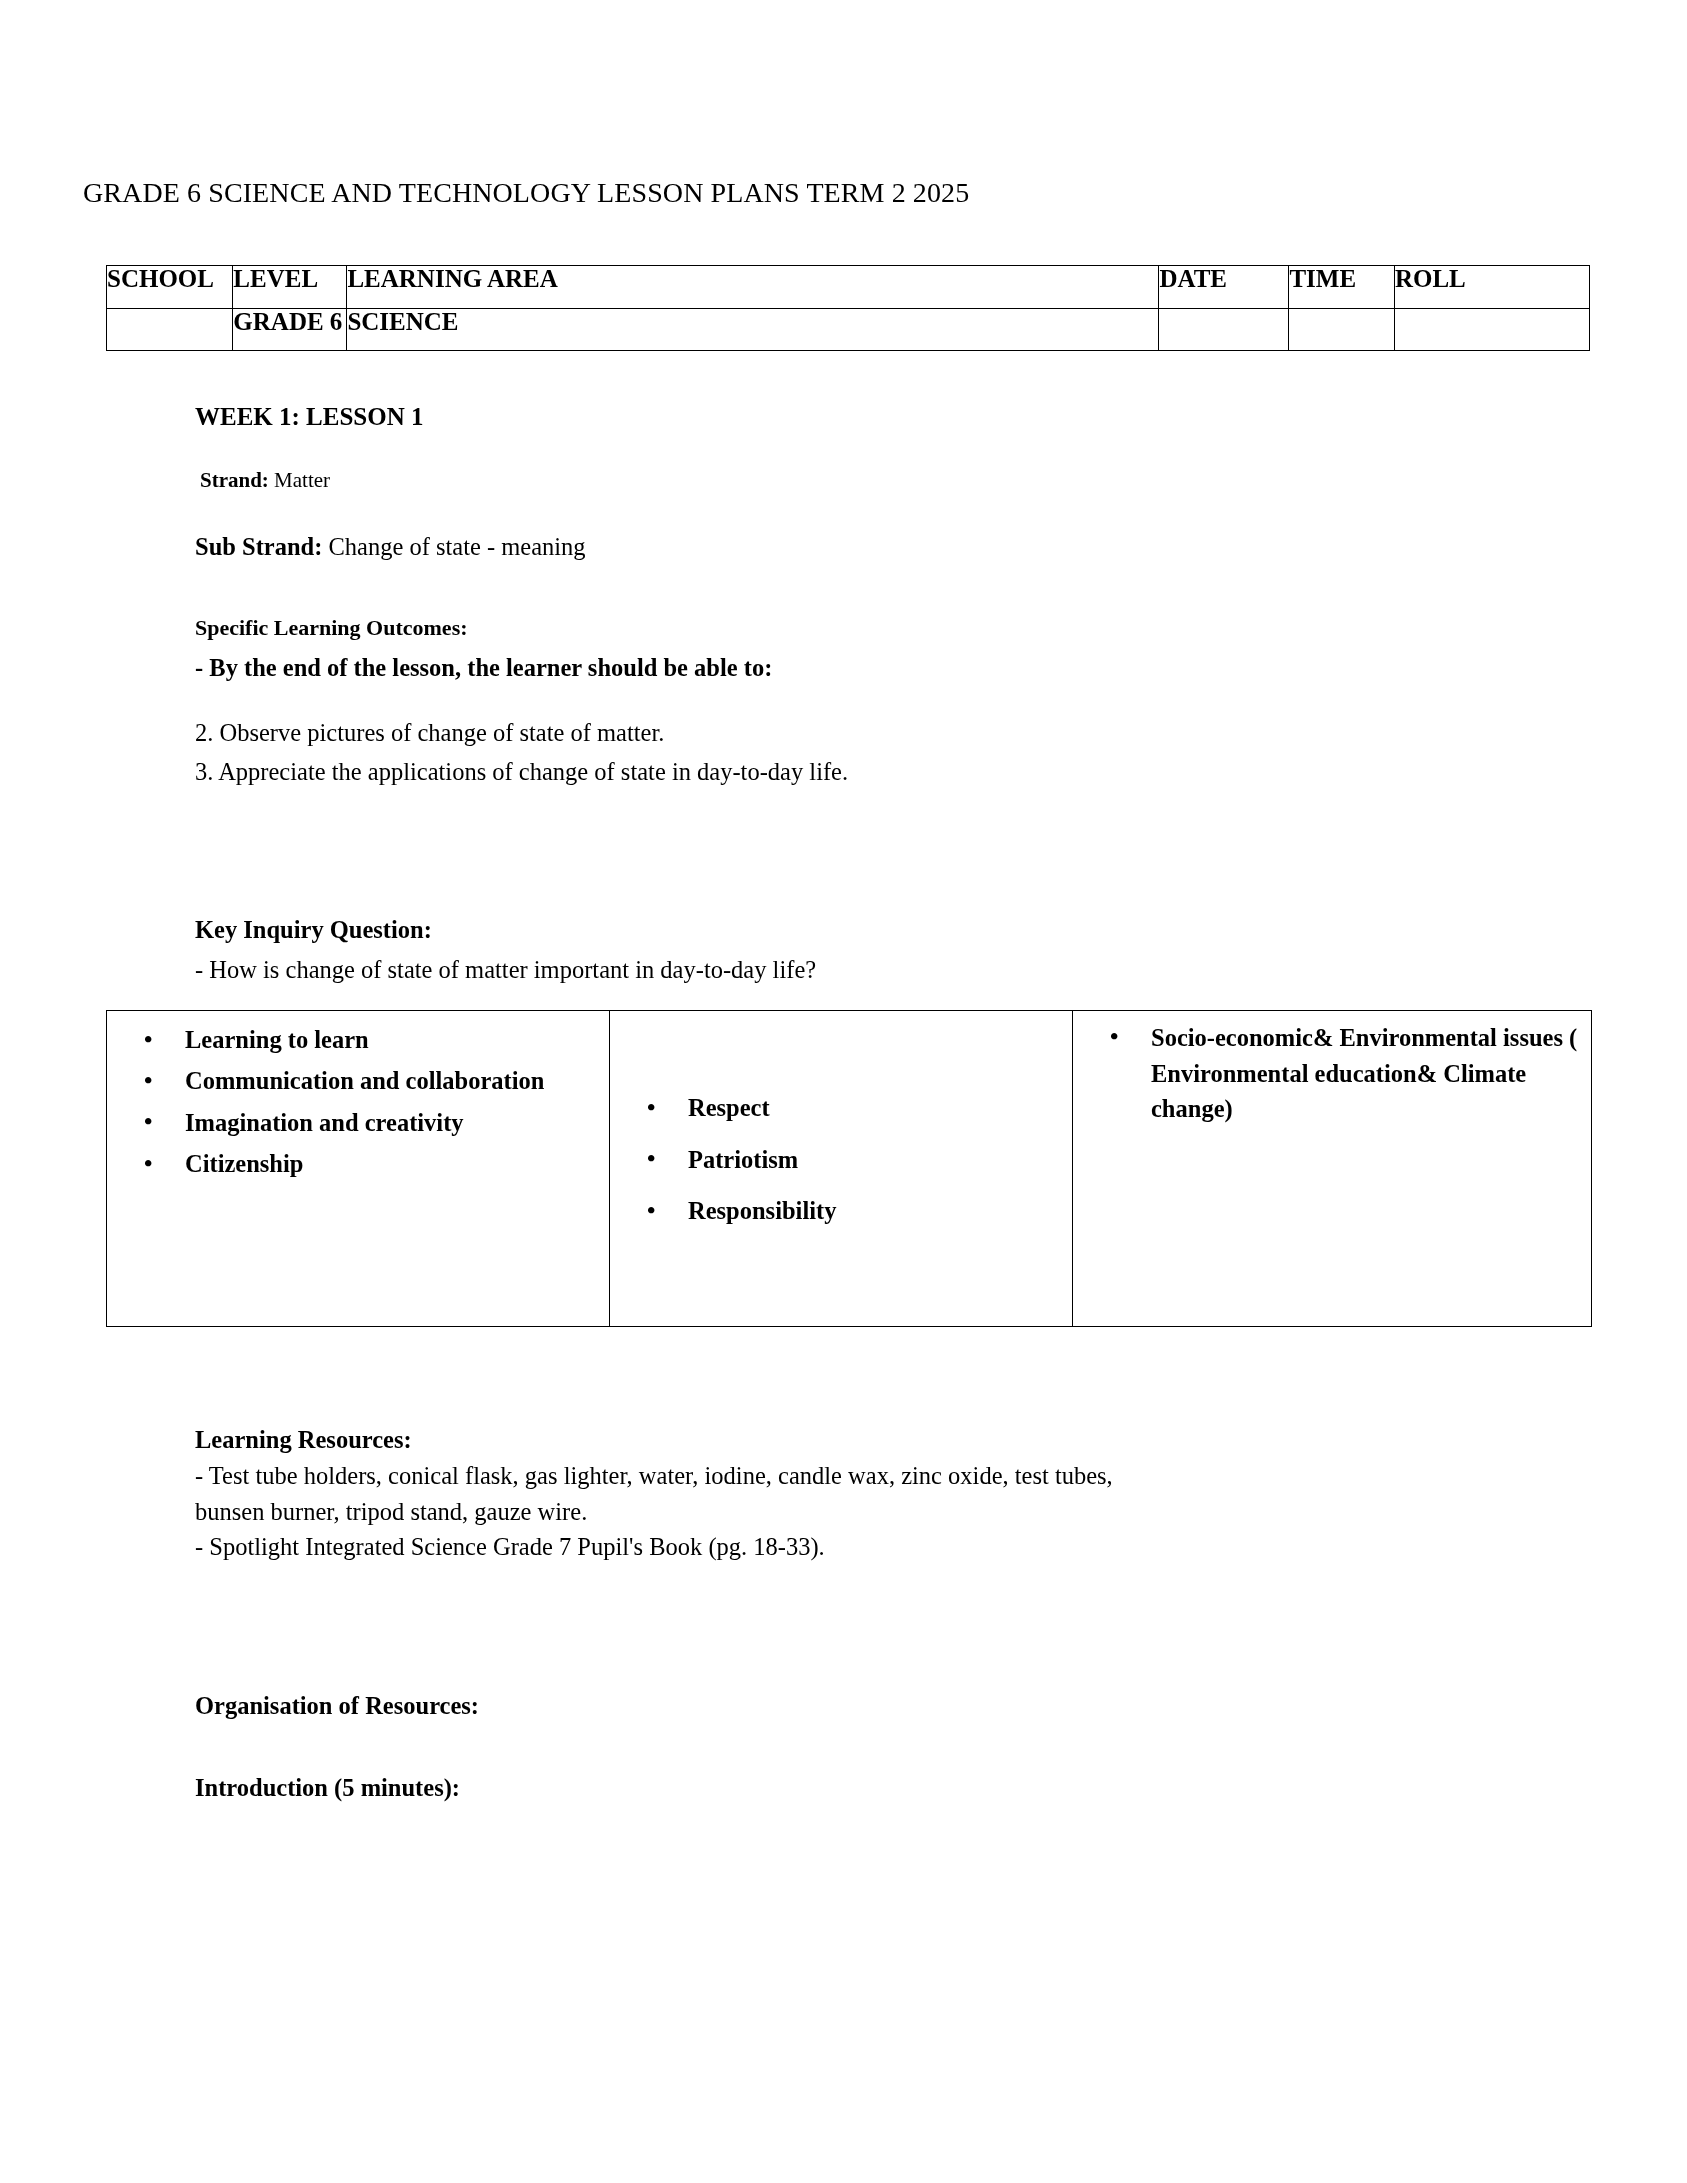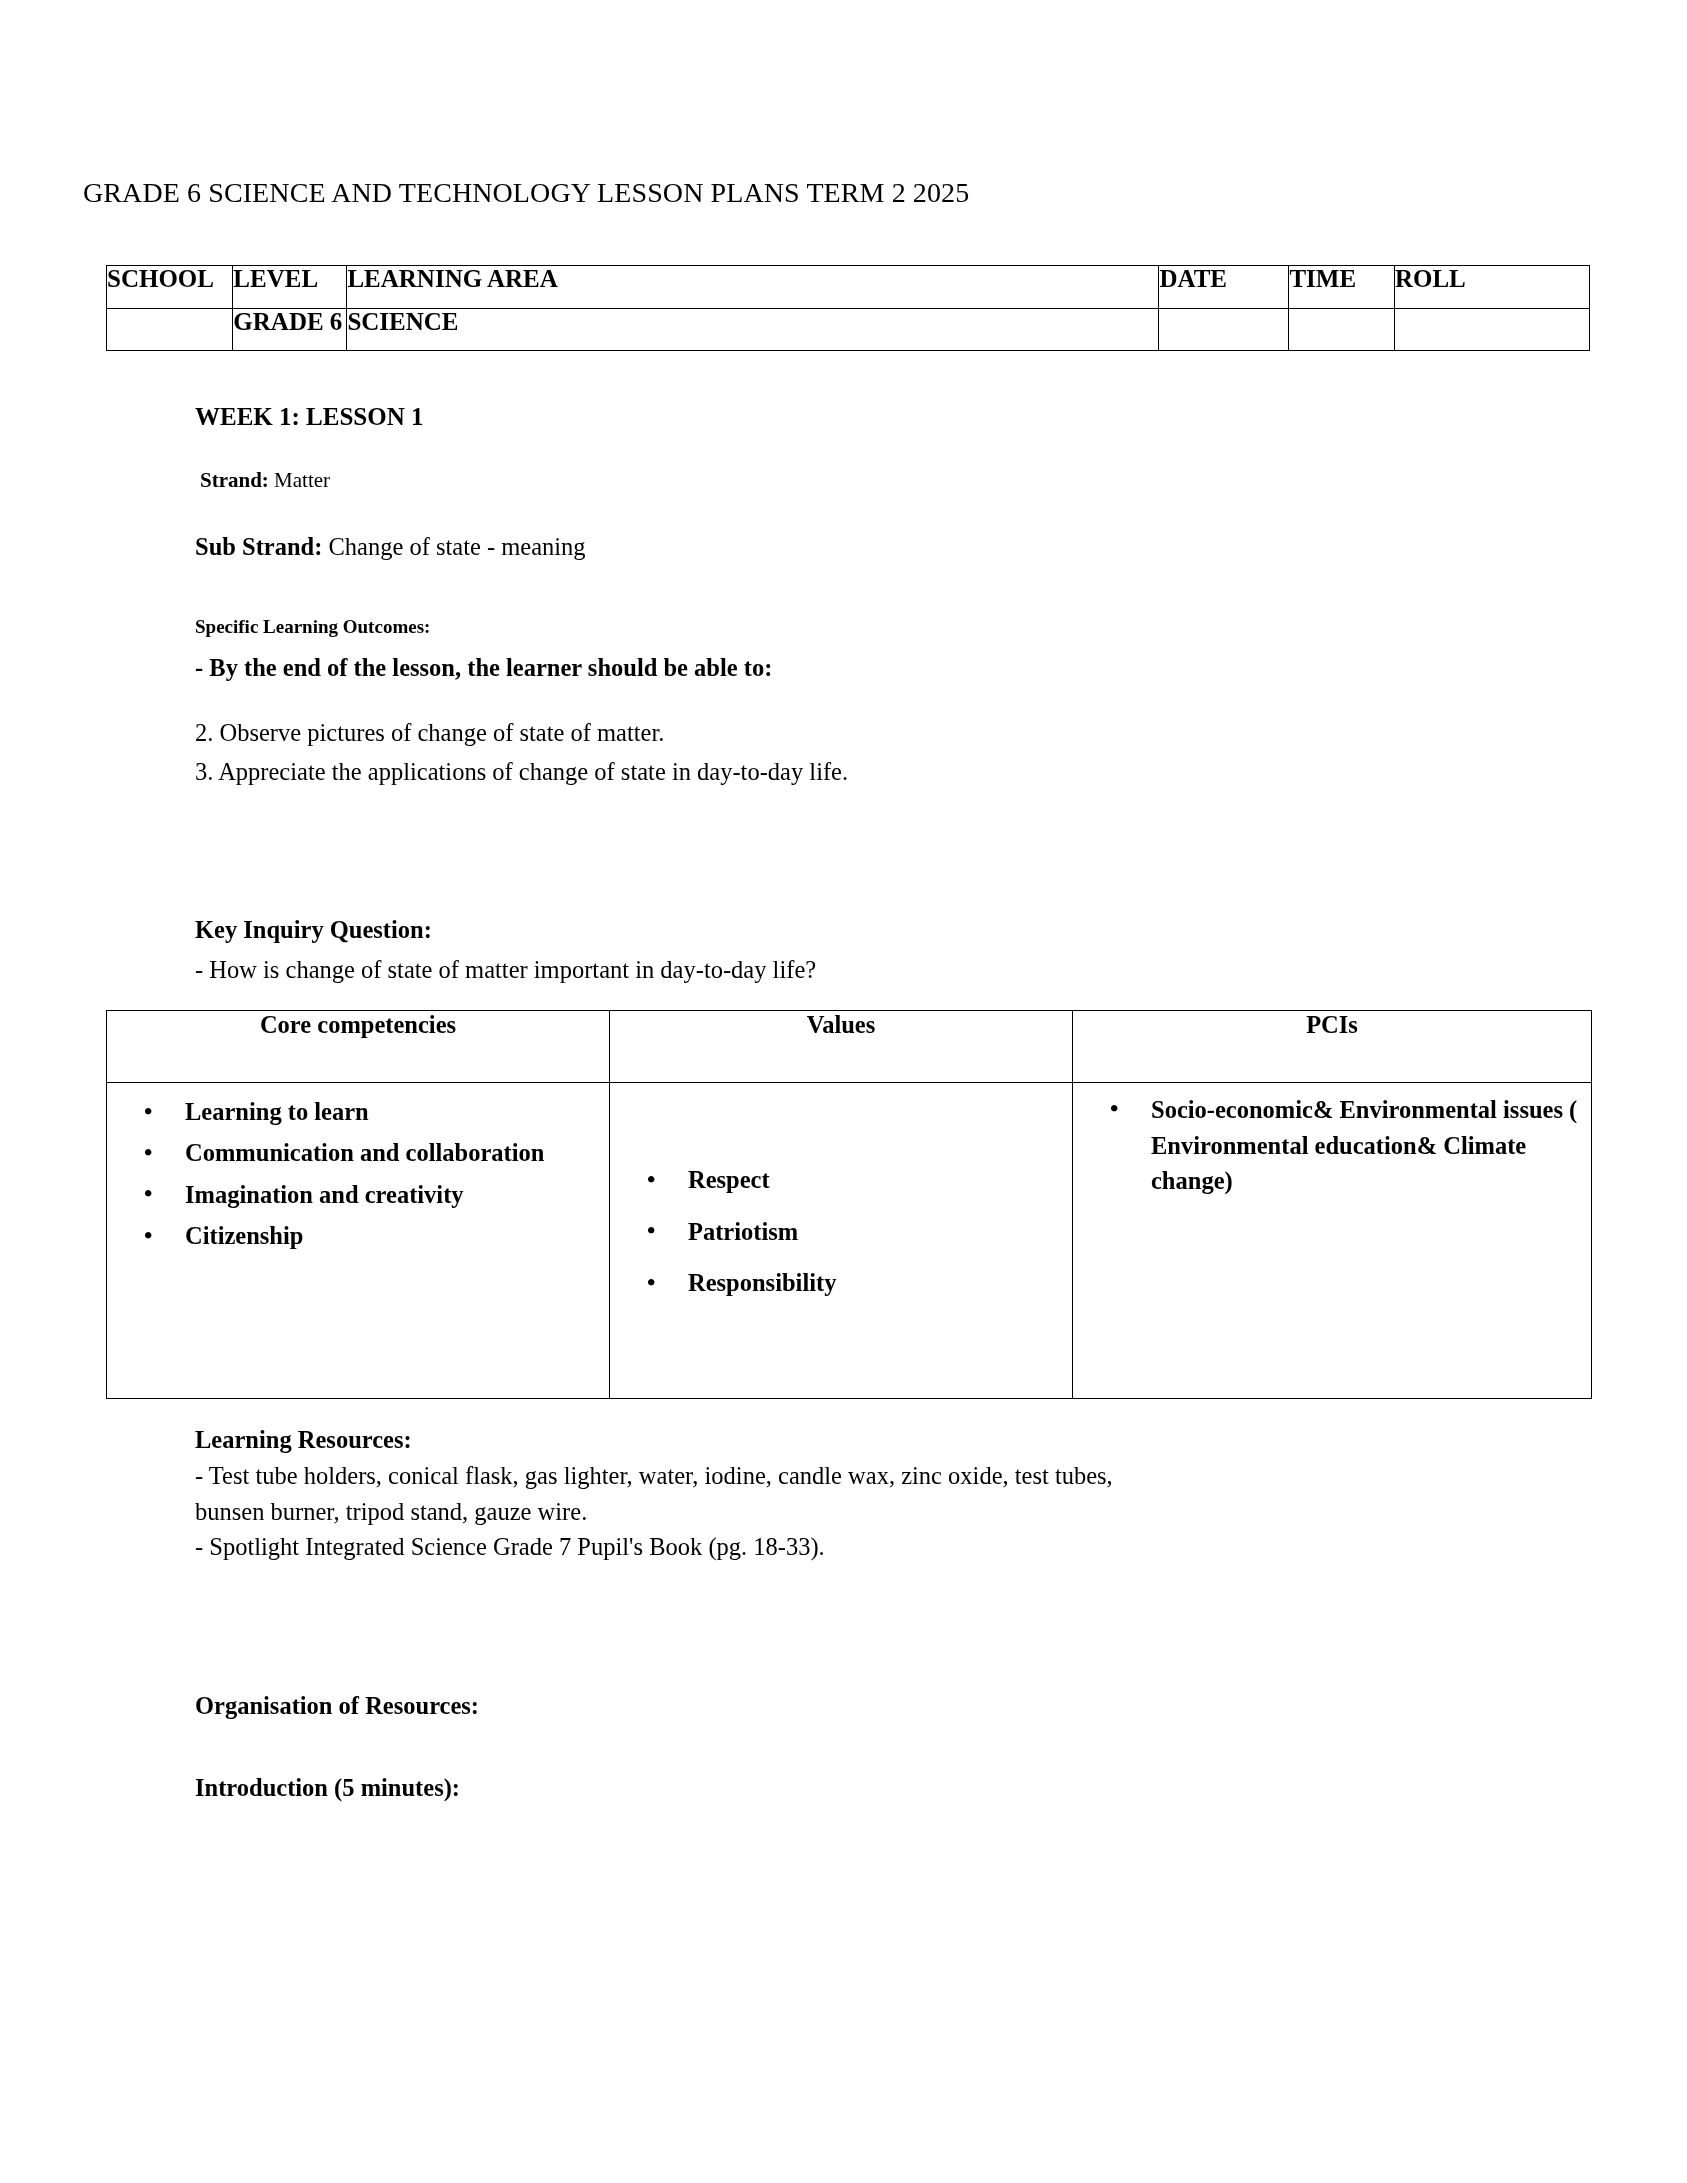--- a/index.html
+++ b/index.html
@@ -90,21 +90,21 @@
     top: 470px;
     left: 200px;
     font-size: 21px;
   }
   .substrand {
     top: 535px;
     font-size: 24.5px;
   }
   .slo-title {
     top: 617px;
-    font-size: 19px;
+    font-size: 22px;
     font-weight: bold;
     text-align: right;
   }
   .slo-sub {
     top: 656px;
     font-size: 24.5px;
     font-weight: bold;
   }
   .slo-list {
     top: 721px;
@@ -240,25 +240,20 @@
   <div class="block kiq-text">- How is change of state of matter important in day-to-day life?</div>
 
   <div class="ccv-wrap">
     <table class="grid ccv-table">
       <colgroup>
         <col style="width:503px">
         <col style="width:463px">
         <col style="width:519px">
       </colgroup>
       <tbody>
-          <tr>
-        <th>Core competencies</th>
-        <th>Values</th>
-        <th>PCIs</th>
-      </tr>
       <tr>
         <td class="cc-cell">
           <ul class="bl">
             <li><span class="dot">•</span><span>Learning to learn</span></li>
             <li><span class="dot">•</span><span>Communication and collaboration</span></li>
             <li><span class="dot">•</span><span>Imagination and creativity</span></li>
             <li><span class="dot">•</span><span>Citizenship</span></li>
           </ul>
         </td>
         <td class="val-cell mid">

